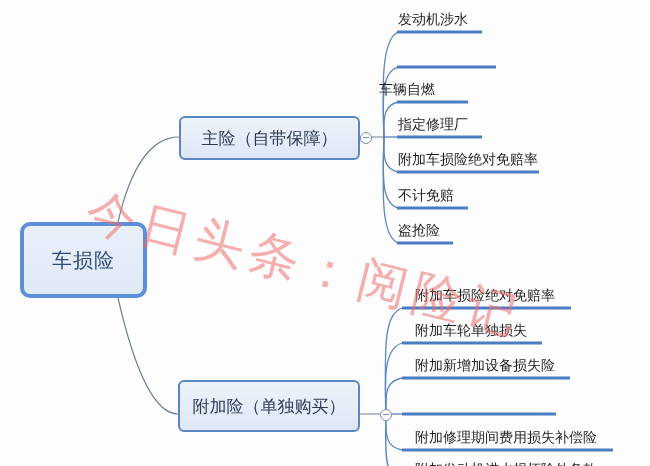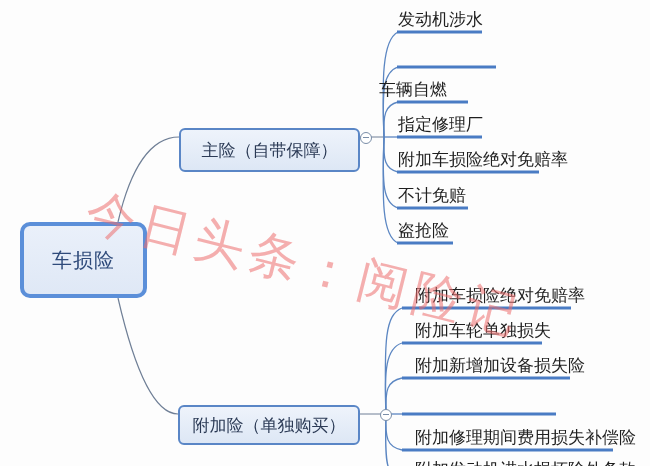--- a/index.html
+++ b/index.html
@@ -35,37 +35,37 @@
   .branch {
     position: absolute;
     box-sizing: border-box;
     border: 2px solid #5a86c6;
     border-radius: 6px;
     background: linear-gradient(#eef3fb, #dde7f5);
     display: flex; align-items: center; justify-content: center;
     font-size: 17px; color: #2b3a55;
     white-space: nowrap;
   }
-  .branch.b1 { left: 179px; top: 128px; width: 181px; height: 44px; }
-  .branch.b2 { left: 178px; top: 405px; width: 182px; height: 40px; }
+  .branch.b1 { left: 179px; top: 116px; width: 181px; height: 44px; }
+  .branch.b2 { left: 178px; top: 380px; width: 182px; height: 52px; }
   .collapse {
     position: absolute;
     width: 10px; height: 10px;
     border: 1px solid #7a8ea8;
     border-radius: 50%;
     background: #fff;
   }
   .collapse::after {
     content: "";
     position: absolute; left: 2px; top: 4px;
     width: 6px; height: 1px; background: #7a8ea8;
   }
   .leaf {
     position: absolute;
-    font-size: 17px; color: #1f1f1f;
+    font-size: 14px; color: #1f1f1f;
     white-space: nowrap;
     line-height: 18px;
   }
   .watermark {
     position: absolute;
     left: 95px; top: 178px;
     font-size: 50px;
     color: rgba(236, 110, 110, 0.55);
     transform: rotate(14deg);
     transform-origin: left top;

